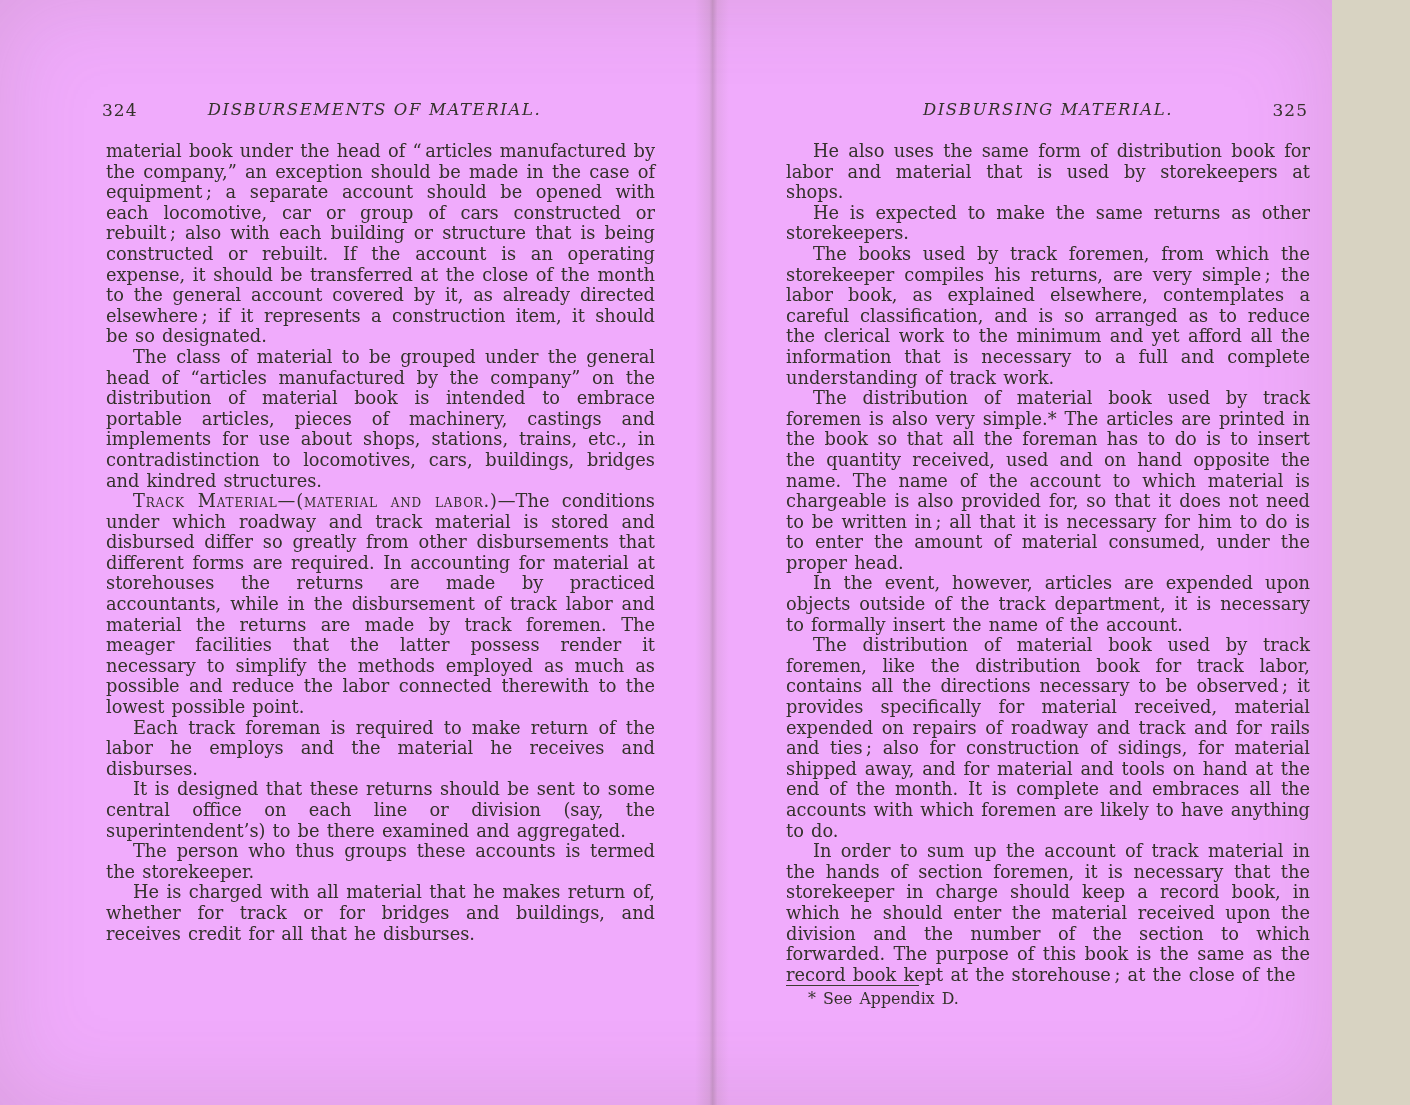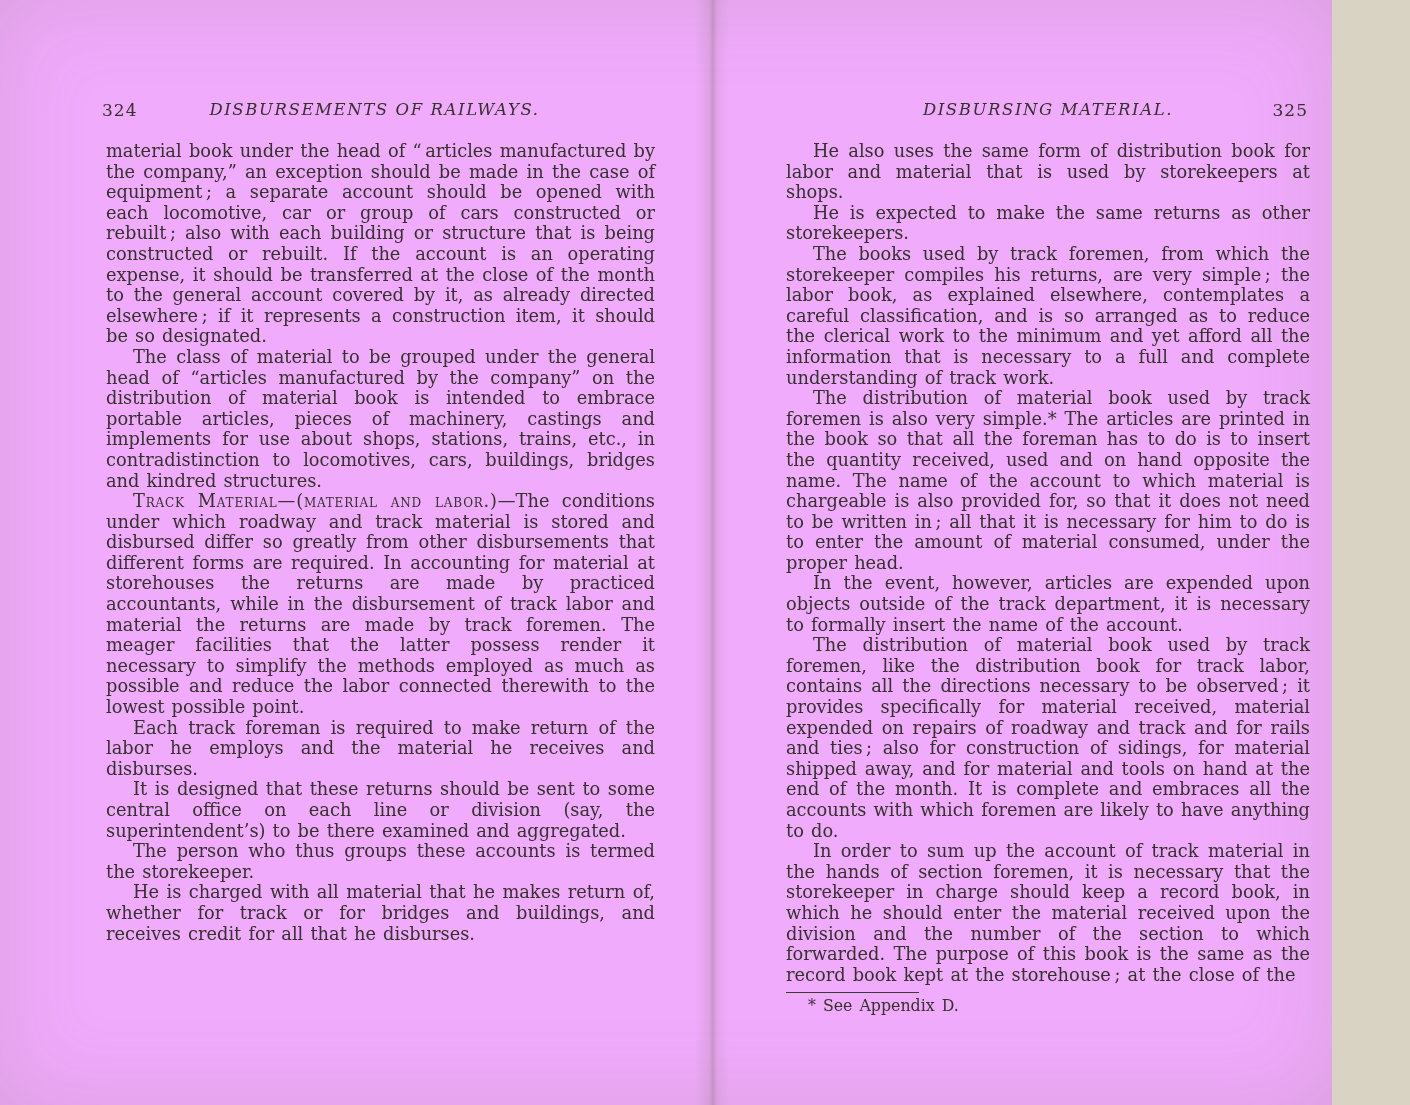--- a/index.html
+++ b/index.html
@@ -83,21 +83,20 @@
     margin: 0;
     text-indent: 27px;
   }
   .page-body p.no-indent { text-indent: 0; }
   .sc {
     font-variant: small-caps;
     letter-spacing: 0.8px;
     margin-top: 14px;
   }
   .footnote {
-    margin-top: 7px;
   }
   .footnote-rule {
     width: 133px;
     height: 0;
     border-top: 1.5px solid #3c3a31;
     margin: 0 0 3px 0;
   }
   .footnote-text {
     font-size: 15.8px;
     line-height: 19px;
@@ -108,21 +107,21 @@
 </style>
 </head>
 <body>
 
 <div class="spread">
 
   <div class="gutter"></div>
 
   <div class="page-header header-left">
     <span class="page-num num-left">324</span>
-    <span class="running-title">DISBURSEMENTS OF RAILWAYS.</span>
+    <span class="running-title">DISBURSEMENTS OF MATERIAL.</span>
   </div>
 
   <div class="page-body body-left">
     <p class="no-indent">material book under the head of “ articles manufactured by the company,” an exception should be made in the case of equipment ; a separate account should be opened with each locomotive, car or group of cars constructed or rebuilt ; also with each building or structure that is being constructed or rebuilt.  If the account is an operating expense, it should be transferred at the close of the month to the general account covered by it, as already directed elsewhere ; if it represents a construction item, it should be so designated.</p>
     <p>The class of material to be grouped under the general head of “articles manufactured by the company” on the distribution of material book is intended to embrace portable articles, pieces of machinery, castings and implements for use about shops, stations, trains, etc., in contradistinction to locomotives, cars, buildings, bridges and kindred structures.</p>
     <p>
       <span class="sc">Track Material—(material and labor.)</span><span>—The conditions under which roadway and track material is stored and disbursed differ so greatly from other disbursements that different forms are required.  In accounting for material at storehouses the returns are made by practiced accountants, while in the disbursement of track labor and material the returns are made by track foremen.  The meager facilities that the latter possess render it necessary to simplify the methods employed as much as possible and reduce the labor connected therewith to the lowest possible point.</span>
     </p>
     <p>Each track foreman is required to make return of the labor he employs and the material he receives and disburses.</p>
     <p>It is designed that these returns should be sent to some central office on each line or division (say, the superintendent’s) to be there examined and aggregated.</p>

